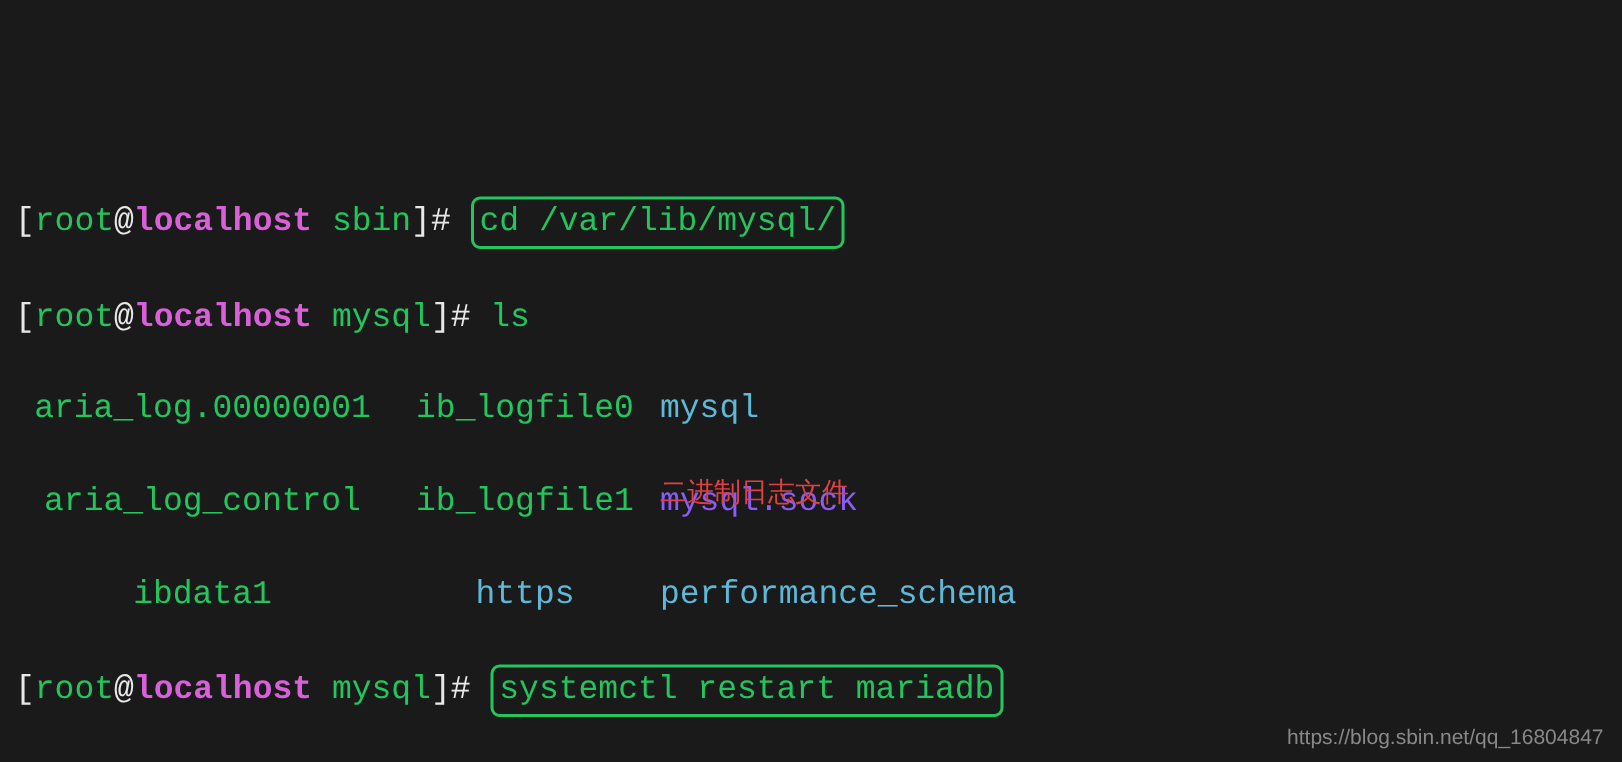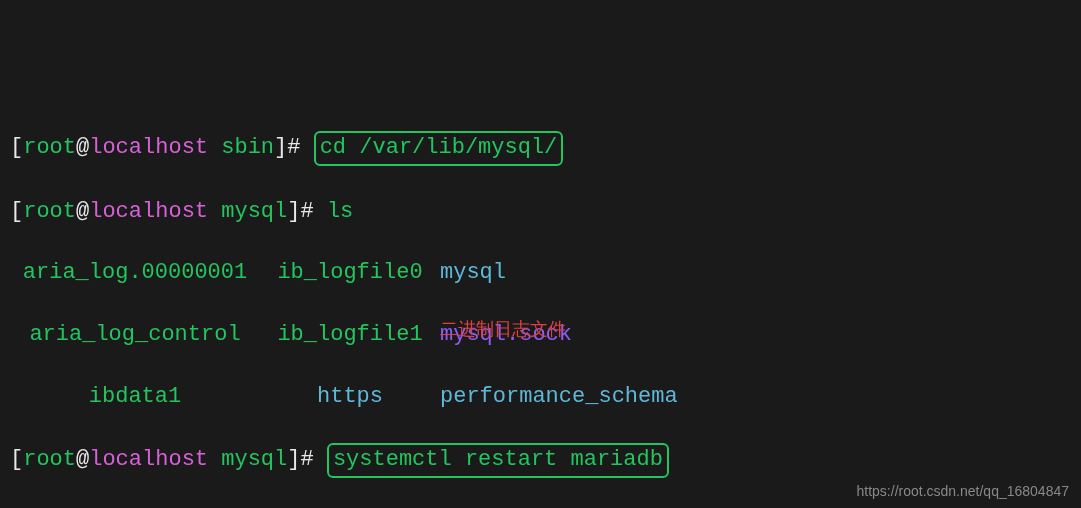--- a/index.html
+++ b/index.html
@@ -16,21 +16,21 @@
       padding: 8px 10px;
       width: 1081px;
       height: 508px;
       position: relative;
       white-space: pre;
     }
     .line {
       display: block;
     }
     .bracket { color: #e8e8e8; }
-    .host { color: #d860d8; }
+    .host { color: #d860d8; font-weight: bold; }
     .at { color: #e8e8e8; }
     .white { color: #22c55e; }
     .cyan { color: #5eb8d8; }
     .magenta { color: #8b5cf6; }
     .red-box {
       border: 2px solid #22c55e;
       border-radius: 6px;
       padding: 0px 4px;
       display: inline-block;
     }
@@ -63,16 +63,16 @@
 <div class="line"><span class="bracket">[</span><span class="white">root</span><span class="at">@</span><span class="host">localhost</span><span> </span><span class="white">mysql</span><span class="bracket">]#</span><span> </span><span class="red-box white">systemctl restart mariadb</span></div>
 
 
 
 
 
 
 
 <div class="annotation" style="top:318px; left:440px;">二进制日志文件</div>
 
-<div class="watermark">https://root.csdn.net/qq_16804847</div>
+<div class="watermark">https://blog.sbin.net/qq_16804847</div>
 
 
 
 
 </body></html>

